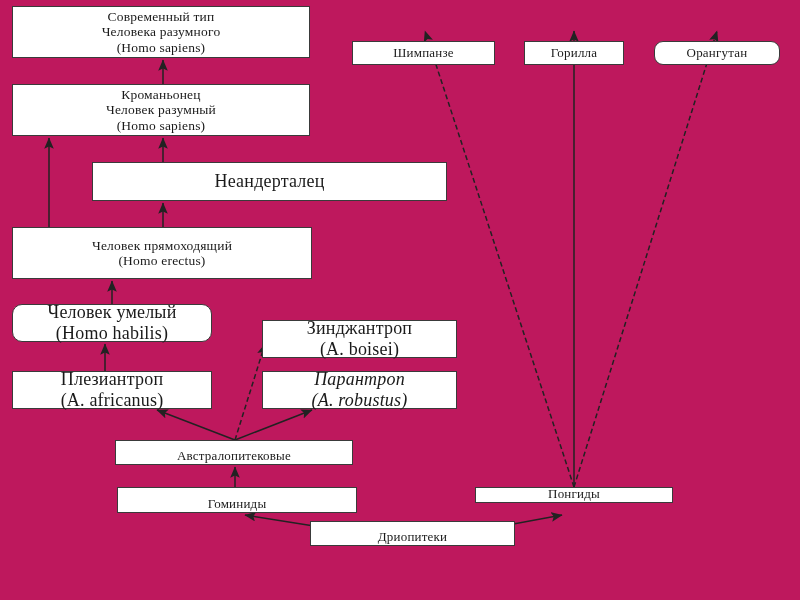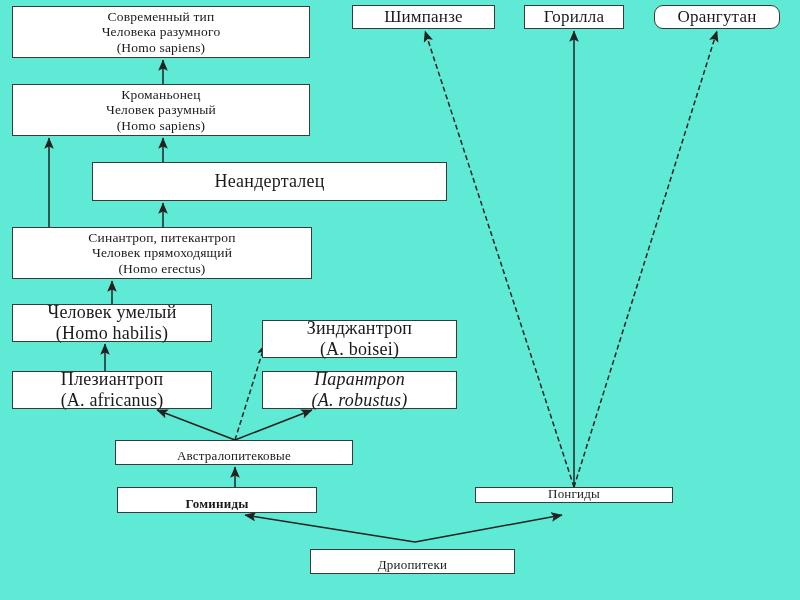--- a/index.html
+++ b/index.html
@@ -4,21 +4,21 @@
 <style>
   html, body {
     margin: 0;
     padding: 0;
     background: #ffffff;
   }
   #page {
     position: relative;
     width: 800px;
     height: 600px;
-    background: #5eead4;
+    background: #be185d;
     overflow: hidden;
     font-family: "Liberation Serif", "DejaVu Serif", serif;
   }
   #edges {
     position: absolute;
     left: 0;
     top: 0;
     width: 800px;
     height: 600px;
     pointer-events: none;
@@ -38,21 +38,21 @@
     letter-spacing: .2px;
     z-index: 2;
   }
   .node .ln {
     display: block;
     white-space: nowrap;
   }
   .node.s3 { font-size: 13.5px; }
   .node.s2 { font-size: 18px; }
   .node.s1 { font-size: 13px; justify-content: flex-end; }
-  .node.small { font-size: 17px; }
+  .node.small { font-size: 13px; margin-top: 36px; }
 </style>
 </head>
 <body>
 
 <div id="page">
 
   <svg id="edges" viewBox="0 0 800 600" xmlns="http://www.w3.org/2000/svg">
     <defs>
       <marker id="arrowhead" markerWidth="9" markerHeight="9" refX="7.2" refY="3.2" orient="auto" markerUnits="strokeWidth">
         <path d="M0,0 L7.6,3.2 L0,6.4 L1.6,3.2 z" fill="#222222"></path>
@@ -85,47 +85,46 @@
       </div>
       <div class="node s3" style="left: 12px; top: 84px; width: 298px; height: 52px;">
         <span class="ln">Кроманьонец</span>
         <span class="ln">Человек разумный</span>
         <span class="ln">(Homo sapiens)</span>
       </div>
       <div class="node s2" style="left: 92px; top: 162px; width: 355px; height: 39px;">
         <span class="ln">Неандерталец</span>
       </div>
       <div class="node s3" style="left: 12px; top: 227px; width: 300px; height: 52px;">
-        <span class="ln">Синантроп, питекантроп</span>
         <span class="ln">Человек прямоходящий</span>
         <span class="ln">(Homo erectus)</span>
       </div>
-      <div class="node s2" style="left: 12px; top: 304px; width: 200px; height: 38px;">
+      <div class="node s2" style="left: 12px; top: 304px; width: 200px; height: 38px; border-radius: 10px;">
         <span class="ln">Человек умелый</span>
         <span class="ln">(Homo habilis)</span>
       </div>
       <div class="node s2" style="left: 262px; top: 304px; width: 195px; height: 38px; margin-top: 16px;">
         <span class="ln">Зинджантроп</span>
         <span class="ln">(A. boisei)</span>
       </div>
       <div class="node s2" style="left: 12px; top: 371px; width: 200px; height: 38px;">
         <span class="ln">Плезиантроп</span>
         <span class="ln">(A. africanus)</span>
       </div>
       <div class="node s2" style="left: 262px; top: 371px; width: 195px; height: 38px; font-style: italic;">
         <span class="ln">Парантроп</span>
         <span class="ln">(A. robustus)</span>
       </div>
       <div class="node s1" style="left: 115px; top: 440px; width: 238px; height: 25px;">
         <span class="ln">Австралопитековые</span>
       </div>
-      <div class="node s1" style="left: 117px; top: 487px; width: 200px; height: 26px; font-weight: bold;">
+      <div class="node s1" style="left: 117px; top: 487px; width: 240px; height: 26px;">
         <span class="ln">Гоминиды</span>
       </div>
-      <div class="node s1" style="left: 310px; top: 549px; width: 205px; height: 25px;">
+      <div class="node s1" style="left: 310px; top: 521px; width: 205px; height: 25px;">
         <span class="ln">Дриопитеки</span>
       </div>
       <div class="node s1" style="left: 475px; top: 487px; width: 198px; height: 16px;">
         <span class="ln">Понгиды</span>
       </div>
       <div class="node small" style="left: 352px; top: 5px; width: 143px; height: 24px;">
         <span class="ln">Шимпанзе</span>
       </div>
       <div class="node small" style="left: 524px; top: 5px; width: 100px; height: 24px;">
         <span class="ln">Горилла</span>

